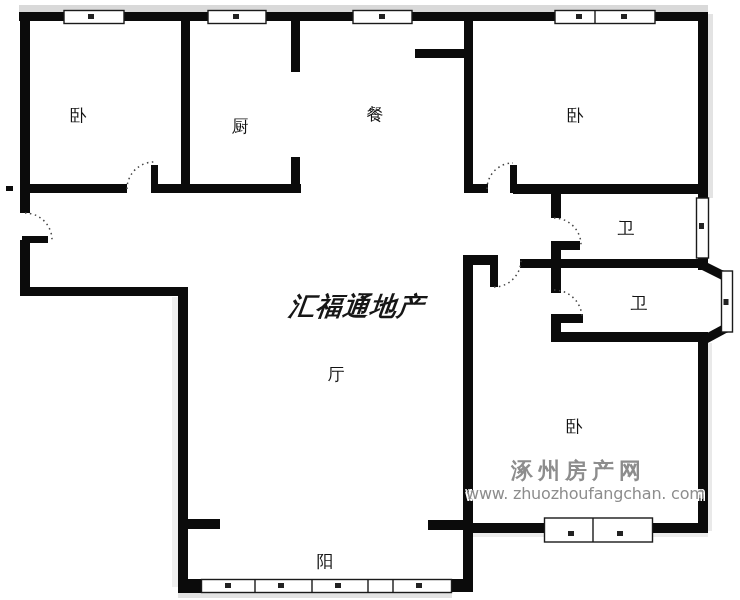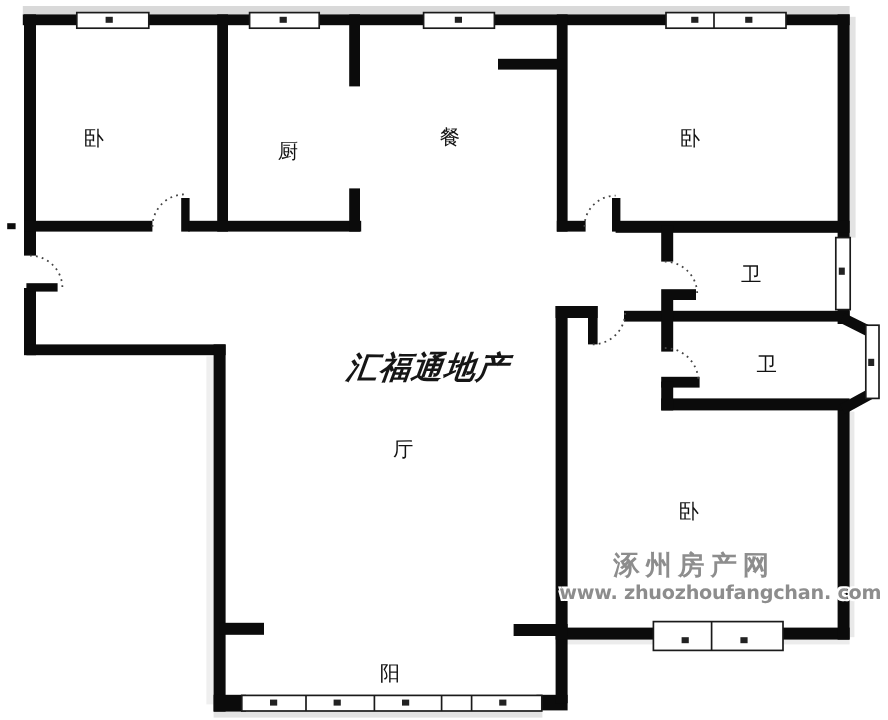--- a/index.html
+++ b/index.html
@@ -27,21 +27,21 @@
     text-shadow:-1px -1px 0 #fff,1px -1px 0 #fff,-1px 1px 0 #fff,2px 2px 0 #fff,1px 1px 0 #fff;
   }
   .wm-site{
     left:511px;top:456px;
     font-weight:700;font-size:22px;color:#8d8d8d;
     letter-spacing:5px;
     text-shadow:-1.5px -1.5px 0 #fff,1.5px -1.5px 0 #fff,-1.5px 1.5px 0 #fff,1.5px 1.5px 0 #fff;
   }
   .wm-url{
     left:466px;top:484px;
-    font-weight:700;font-size:16px;color:#8d8d8d;
+    font-weight:400;font-size:16px;color:#8d8d8d;
     letter-spacing:-0.2px;
     text-shadow:-1.5px -1.5px 0 #fff,1.5px -1.5px 0 #fff,-1.5px 1.5px 0 #fff,1.5px 1.5px 0 #fff;
   }
 </style>
 </head>
 <body>
 
 <div class="stage">
   <svg width="740" height="600" viewBox="0 0 740 600">
 

